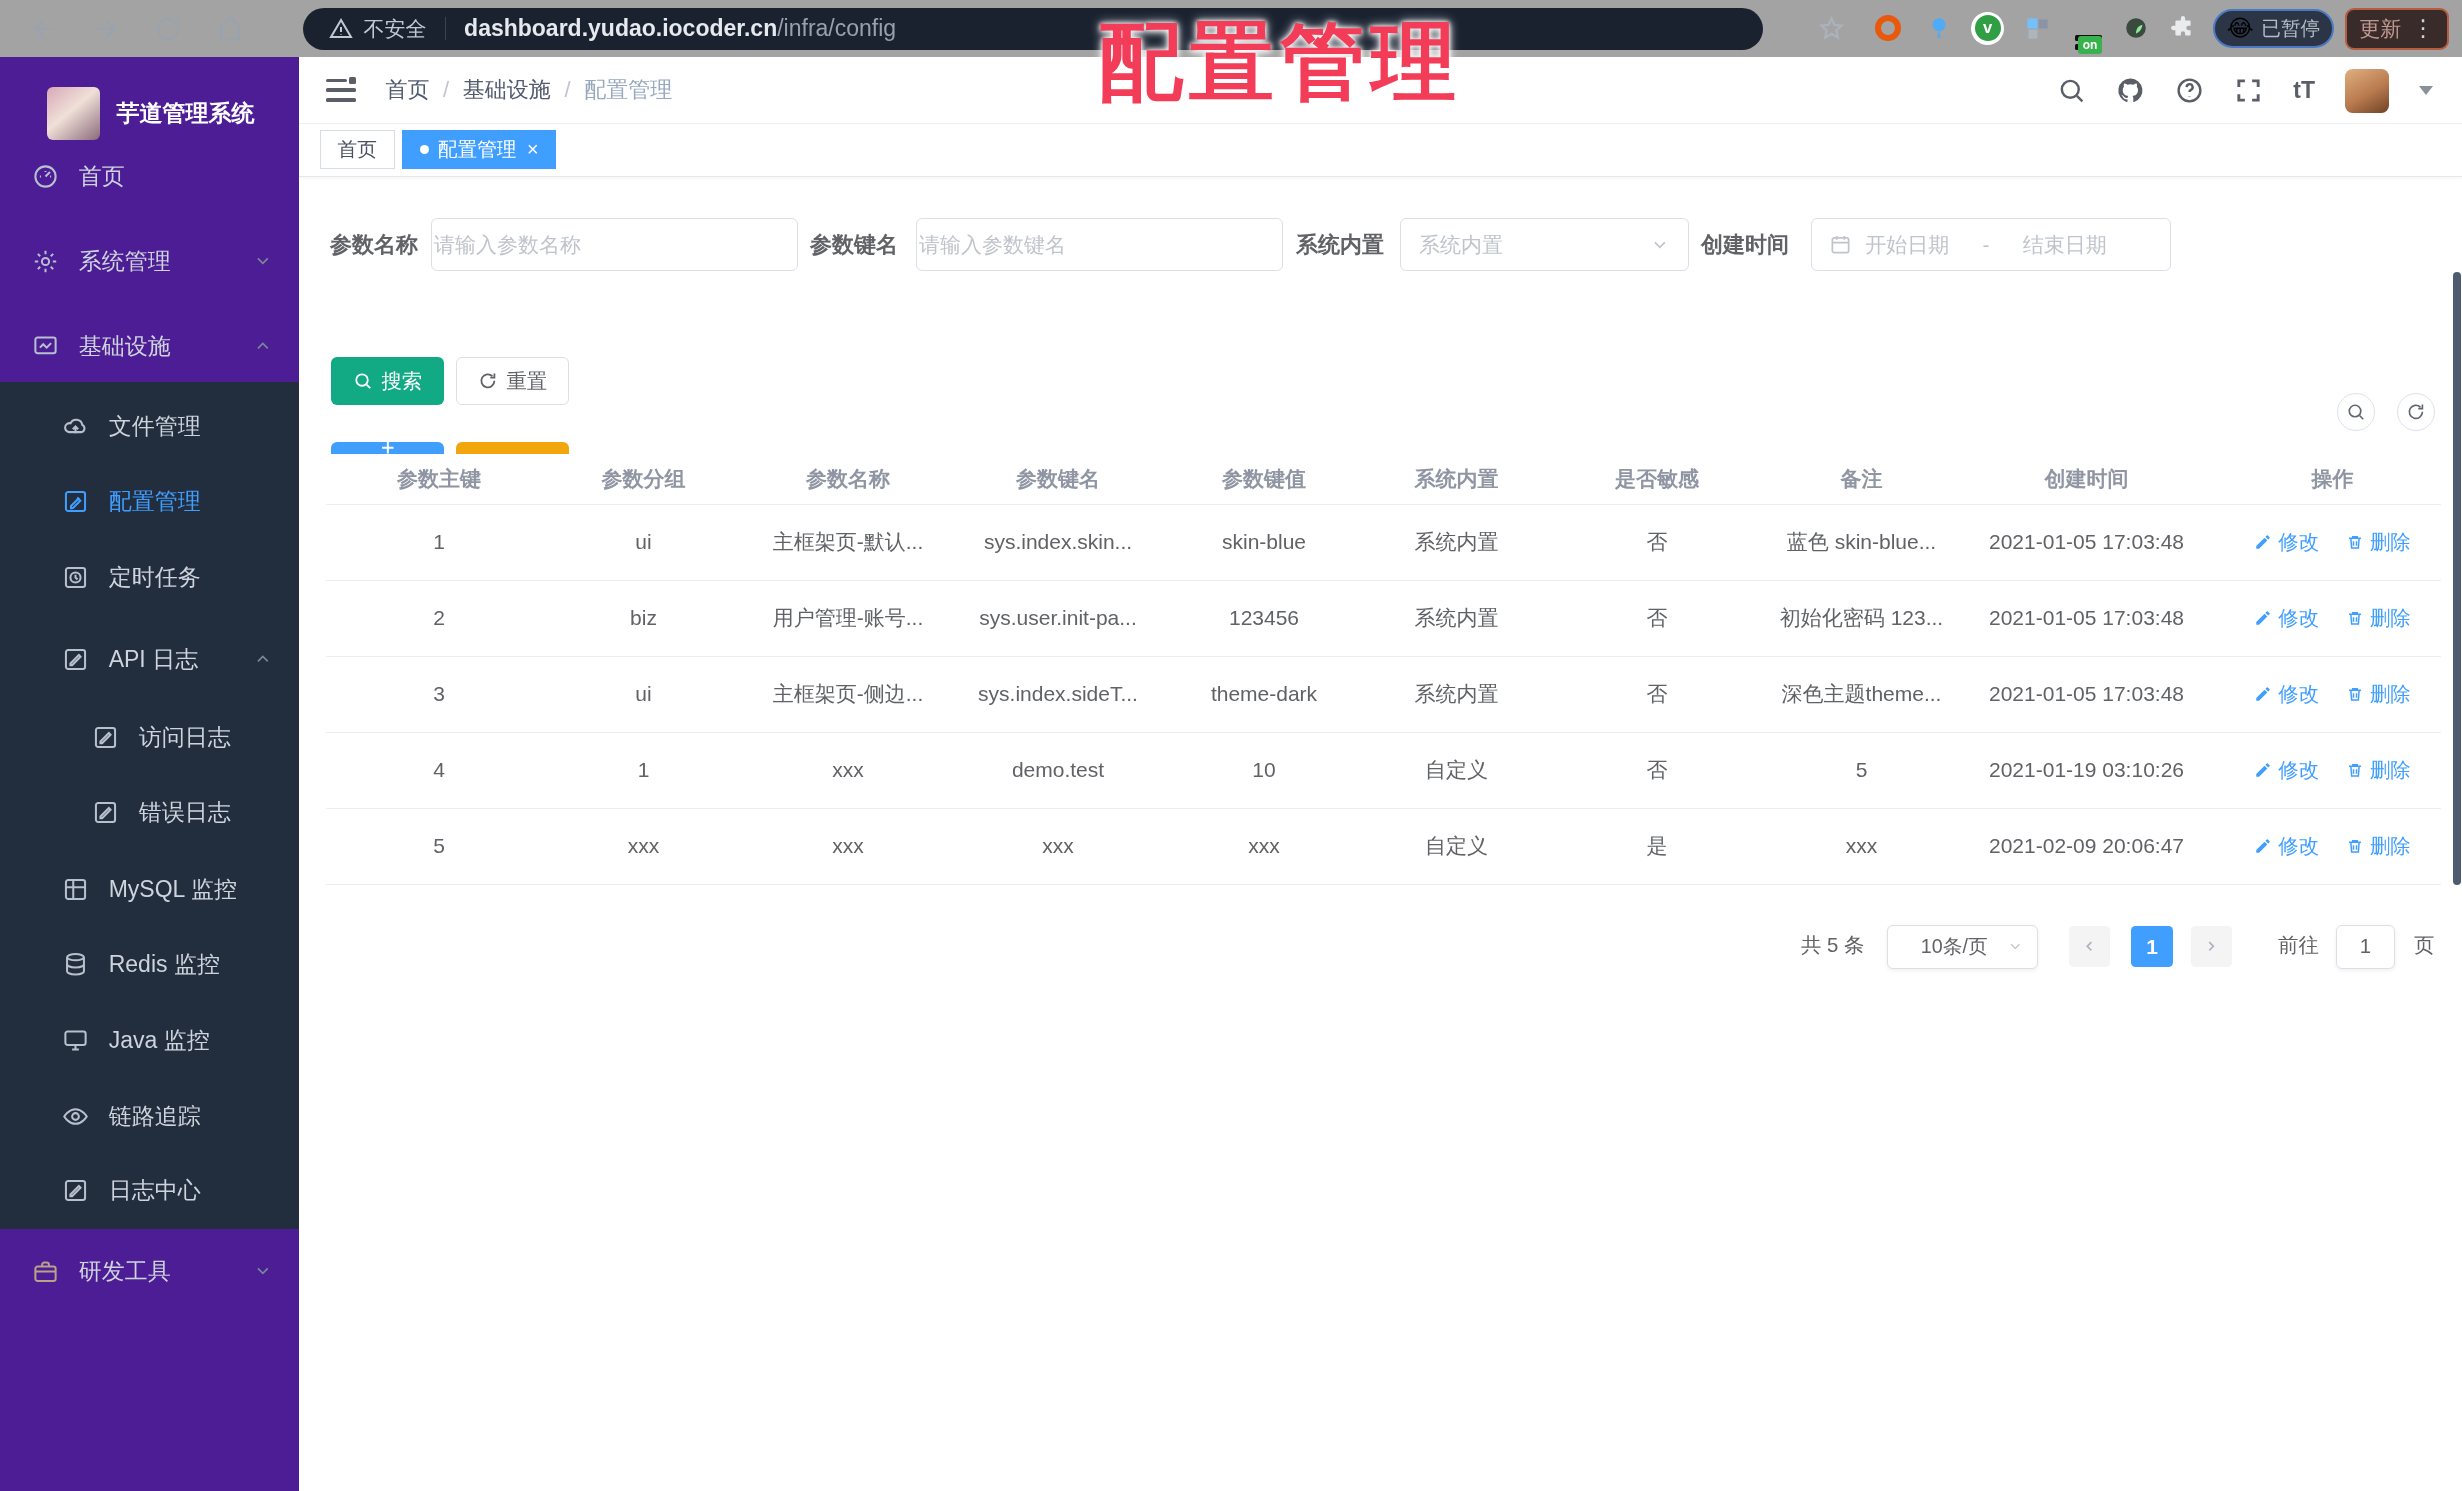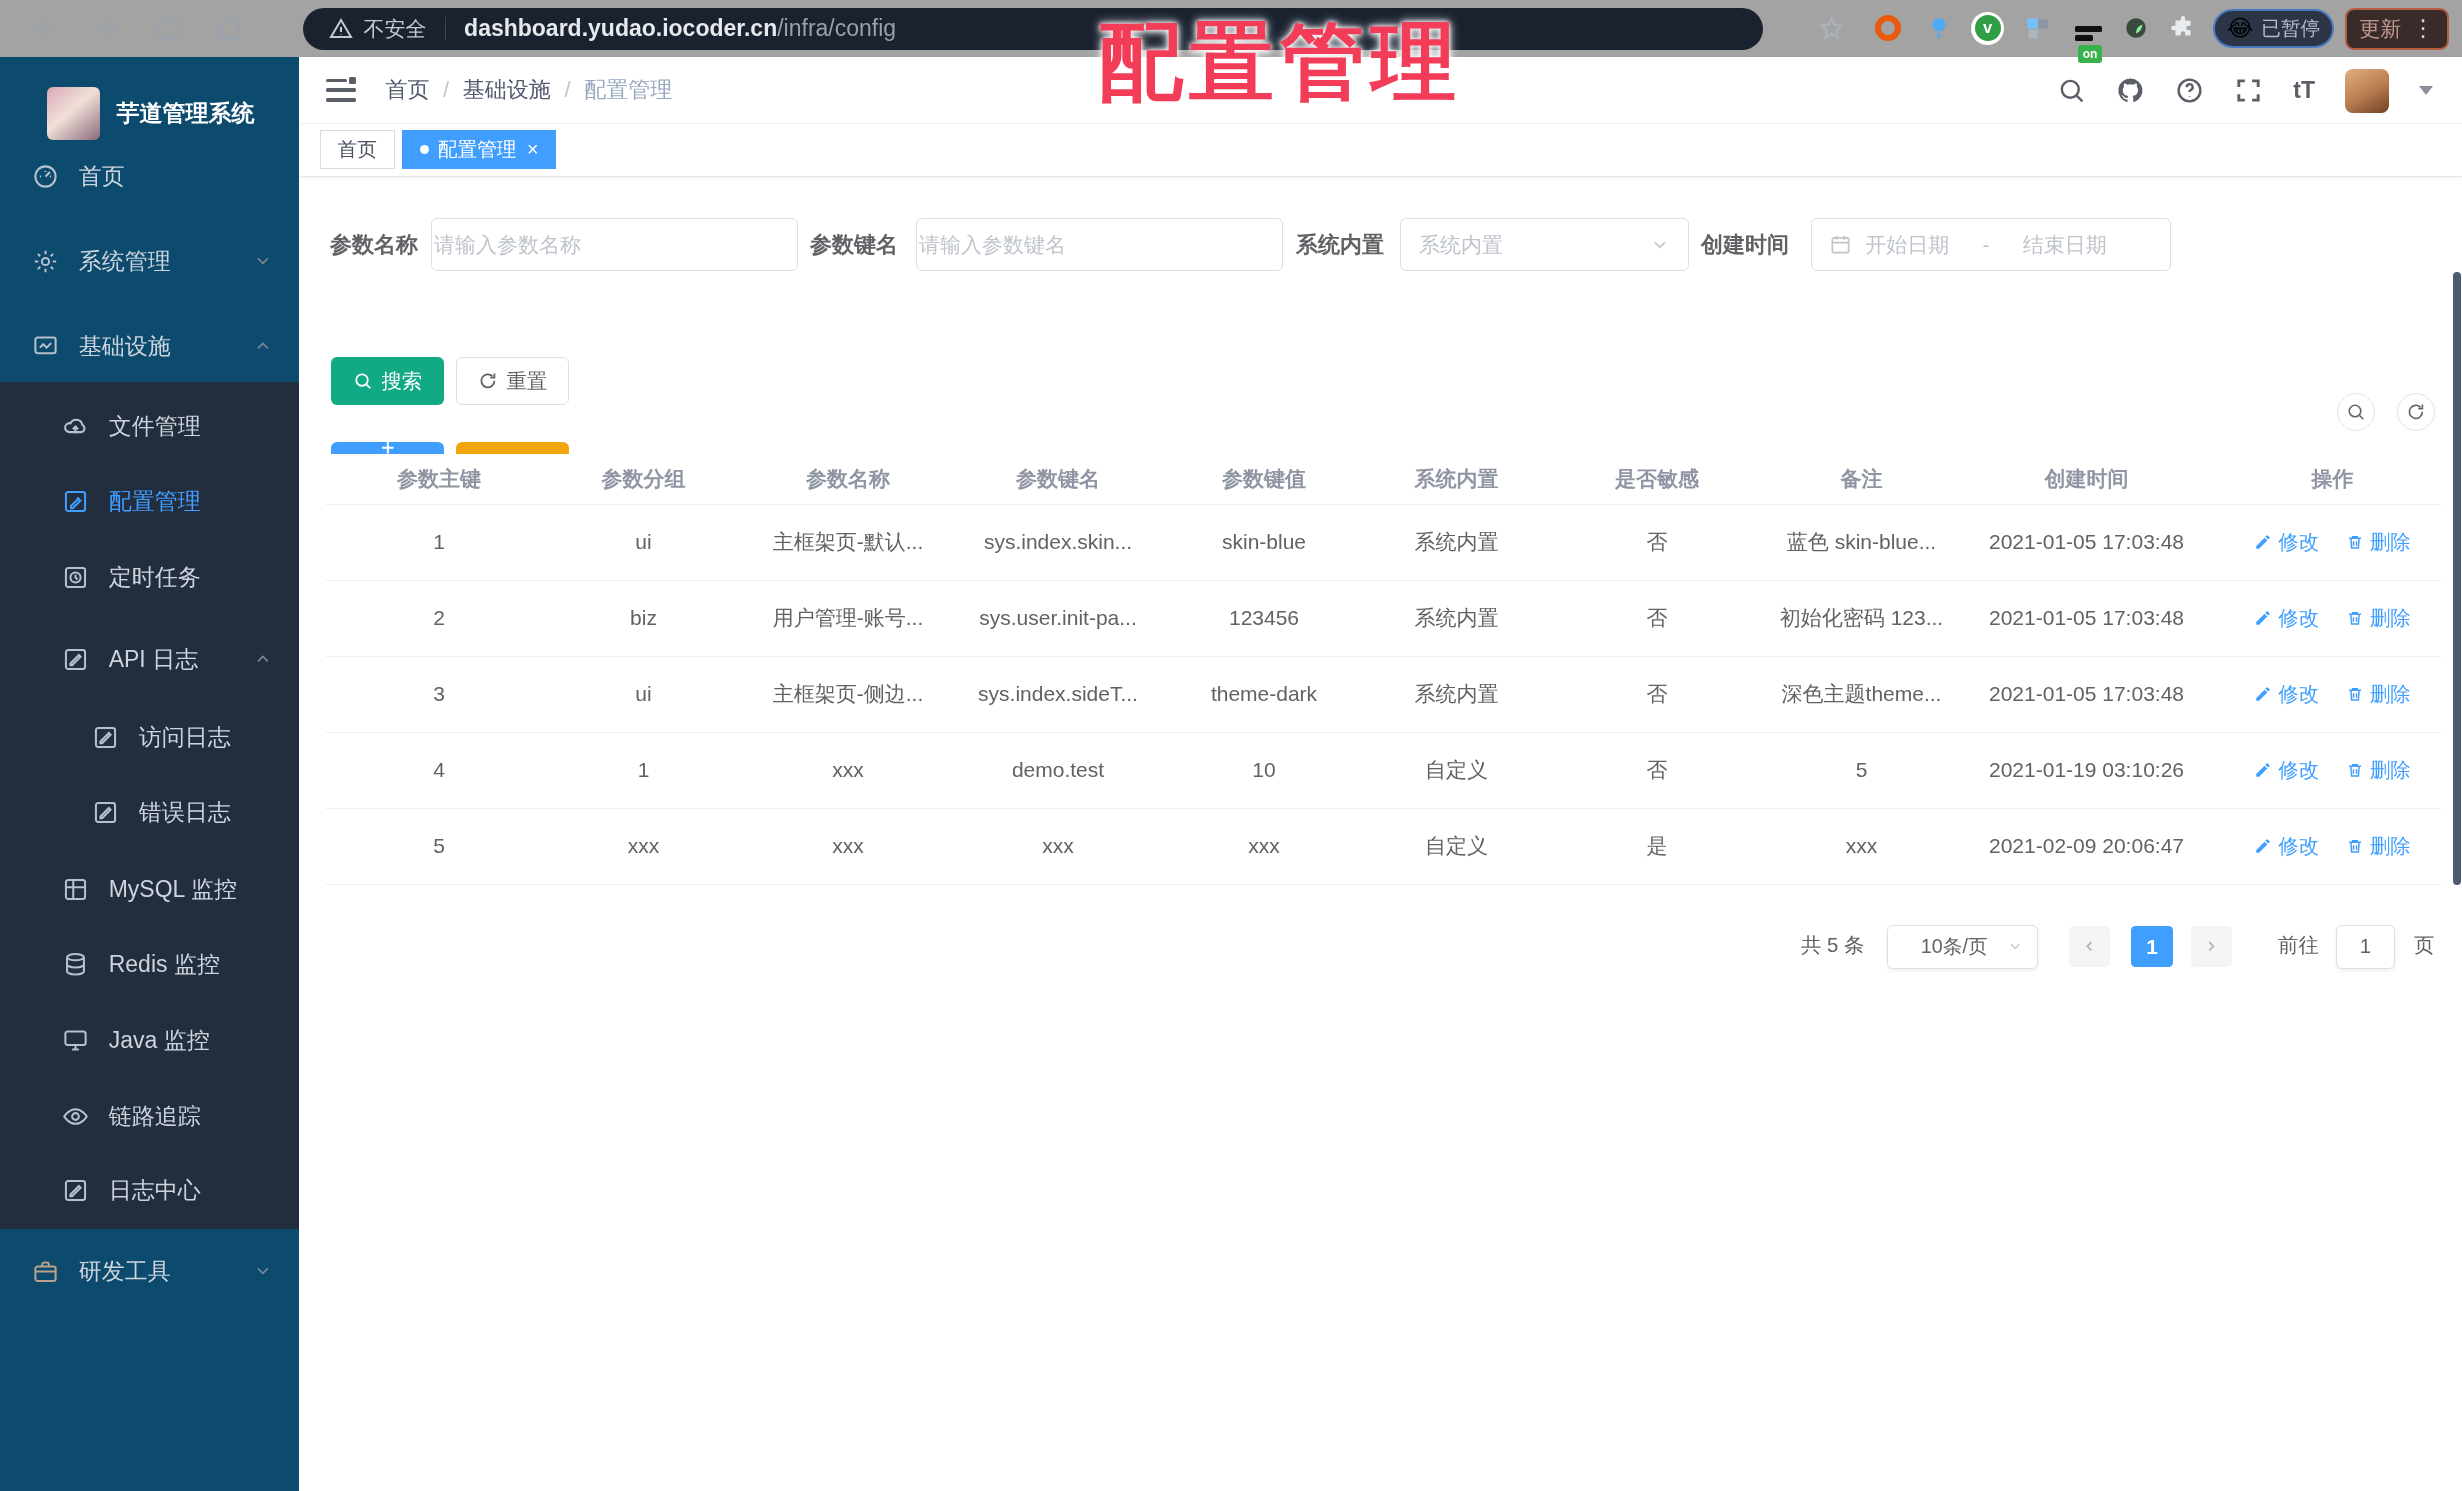--- a/index.html
+++ b/index.html
@@ -23,21 +23,21 @@
     border:2.3px solid #4a78c2; border-radius:19.7px; background:#2b3546;
     display:flex; align-items:center; justify-content:center; gap:7.6px; }
   .profile-pill .ptxt { color:#b6bcc6; font-size:19.7px; }
   .update-btn { position:absolute; left:2345px; top:7.6px; width:104px; height:42px;
     border:2.3px solid #b65c3f; border-radius:9px; background:#3a2b2b;
     display:flex; align-items:center; justify-content:center; gap:10.6px; }
   .update-btn .utxt { color:#c09a91; font-size:21px; }
   .kebab { color:#cfd4da; font-size:23px; letter-spacing:0; line-height:1; }
 
   
-  .sidebar { position:absolute; left:0; top:57px; width:299px; height:1434px; background:#0c4a6e; z-index:5; }
+  .sidebar { position:absolute; left:0; top:57px; width:299px; height:1434px; background:#4c1d95; z-index:5; }
   .logo-row { position:absolute; left:0; top:10.6px; width:299px; height:91px; display:flex; align-items:center; }
   .logo-img { width:53px; height:53px; border-radius:6px; margin-left:47px;
     background:linear-gradient(140deg,#d8a8b8 0%,#f0e0d8 45%,#8a6a7a 100%); }
   .logo-title { color:#ffffff; font-size:23px; font-weight:700; margin-left:16.6px; }
   .submenu-bg { position:absolute; left:0; top:325px; width:299px; height:847px; background:#222d3d; }
   .mi { position:absolute; left:0; width:299px; height:76px; display:flex; align-items:center;
     color:#ced4dd; font-size:23px; cursor:pointer; }
   .mi .mico { width:27px; height:27px; color:#b7c0cc; flex:none; }
   .mi .mtxt { margin-left:19.7px; white-space:nowrap; }
   .mi.l1 { padding-left:32px; }
@@ -202,21 +202,21 @@
       </span>
     </span>
   <span class="ext" style="left:2020px;">
     <svg viewBox="0 0 24 24" width="27" height="27">
         <rect x="3" y="3" width="9" height="9" fill="#74c0fc"></rect>
         <rect x="13" y="4" width="8" height="8" fill="#8a94a6"></rect>
         <rect x="4" y="13" width="8" height="8" fill="#adb5bd"></rect>
       </svg>
     </span>
   <span class="ext" style="left:2071px;">
-    <span style="position:relative;width:33px;height:37px;margin-top:32px;">
+    <span style="position:relative;width:33px;height:19px;margin-top:32px;">
       <span style="position:absolute;top:0;left:3px;width:27px;height:6px;background:#111;border-radius:1.5px;"></span>
       <span style="position:absolute;top:9px;left:3px;width:18px;height:6px;background:#111;border-radius:1.5px;"></span>
       <span style="position:absolute;bottom:0;left:6px;width:24px;height:18px;background:#37b24d;border-radius:3px;color:#fff;font-size:12px;font-weight:700;display:flex;align-items:center;justify-content:center;">on</span>
       </span>
     </span>
   <span class="ext" style="left:2118px;">
     <svg viewBox="0 0 24 24" width="26" height="26">
         <circle cx="12" cy="12" r="9" fill="#3b4a3f"></circle>
         <path d="M12 17c0-4 2-7 6-8-1 5-3 7-6 8z" fill="#8ce99a"></path>
       </svg>

